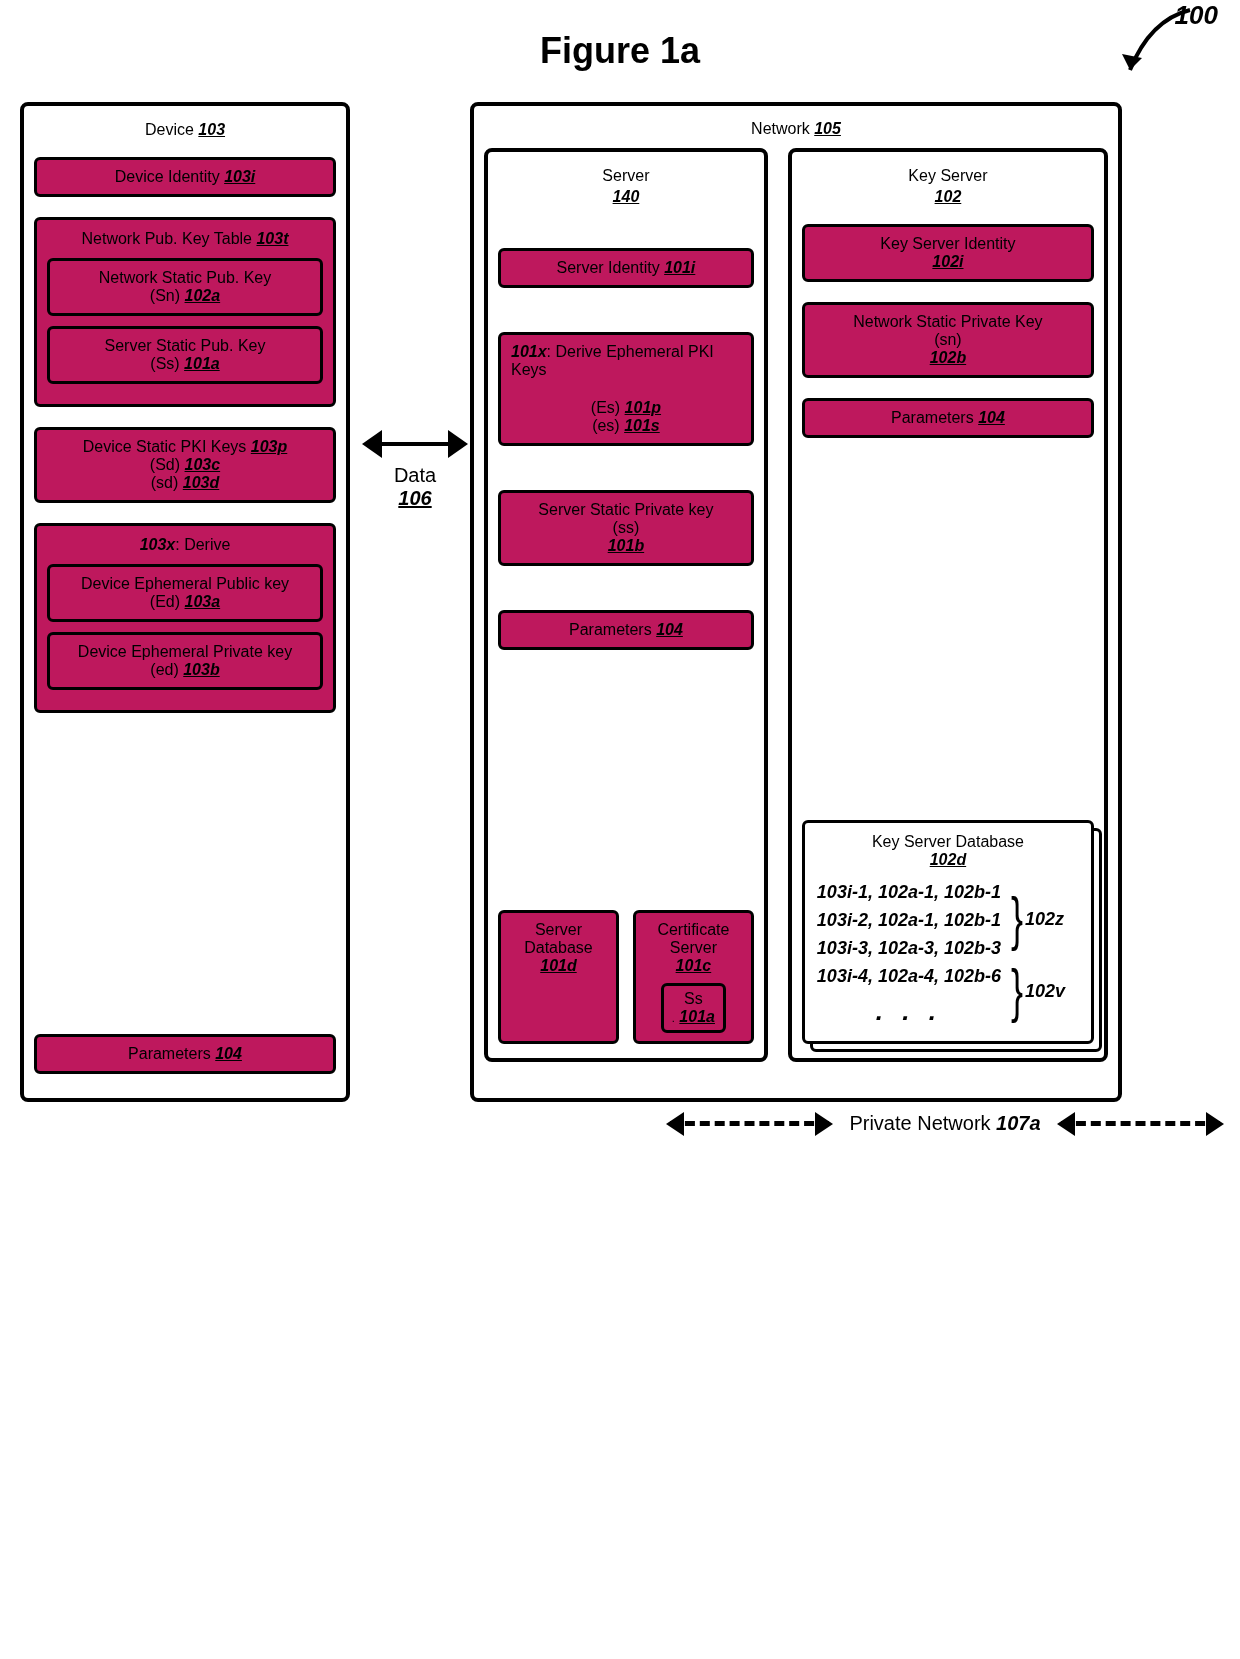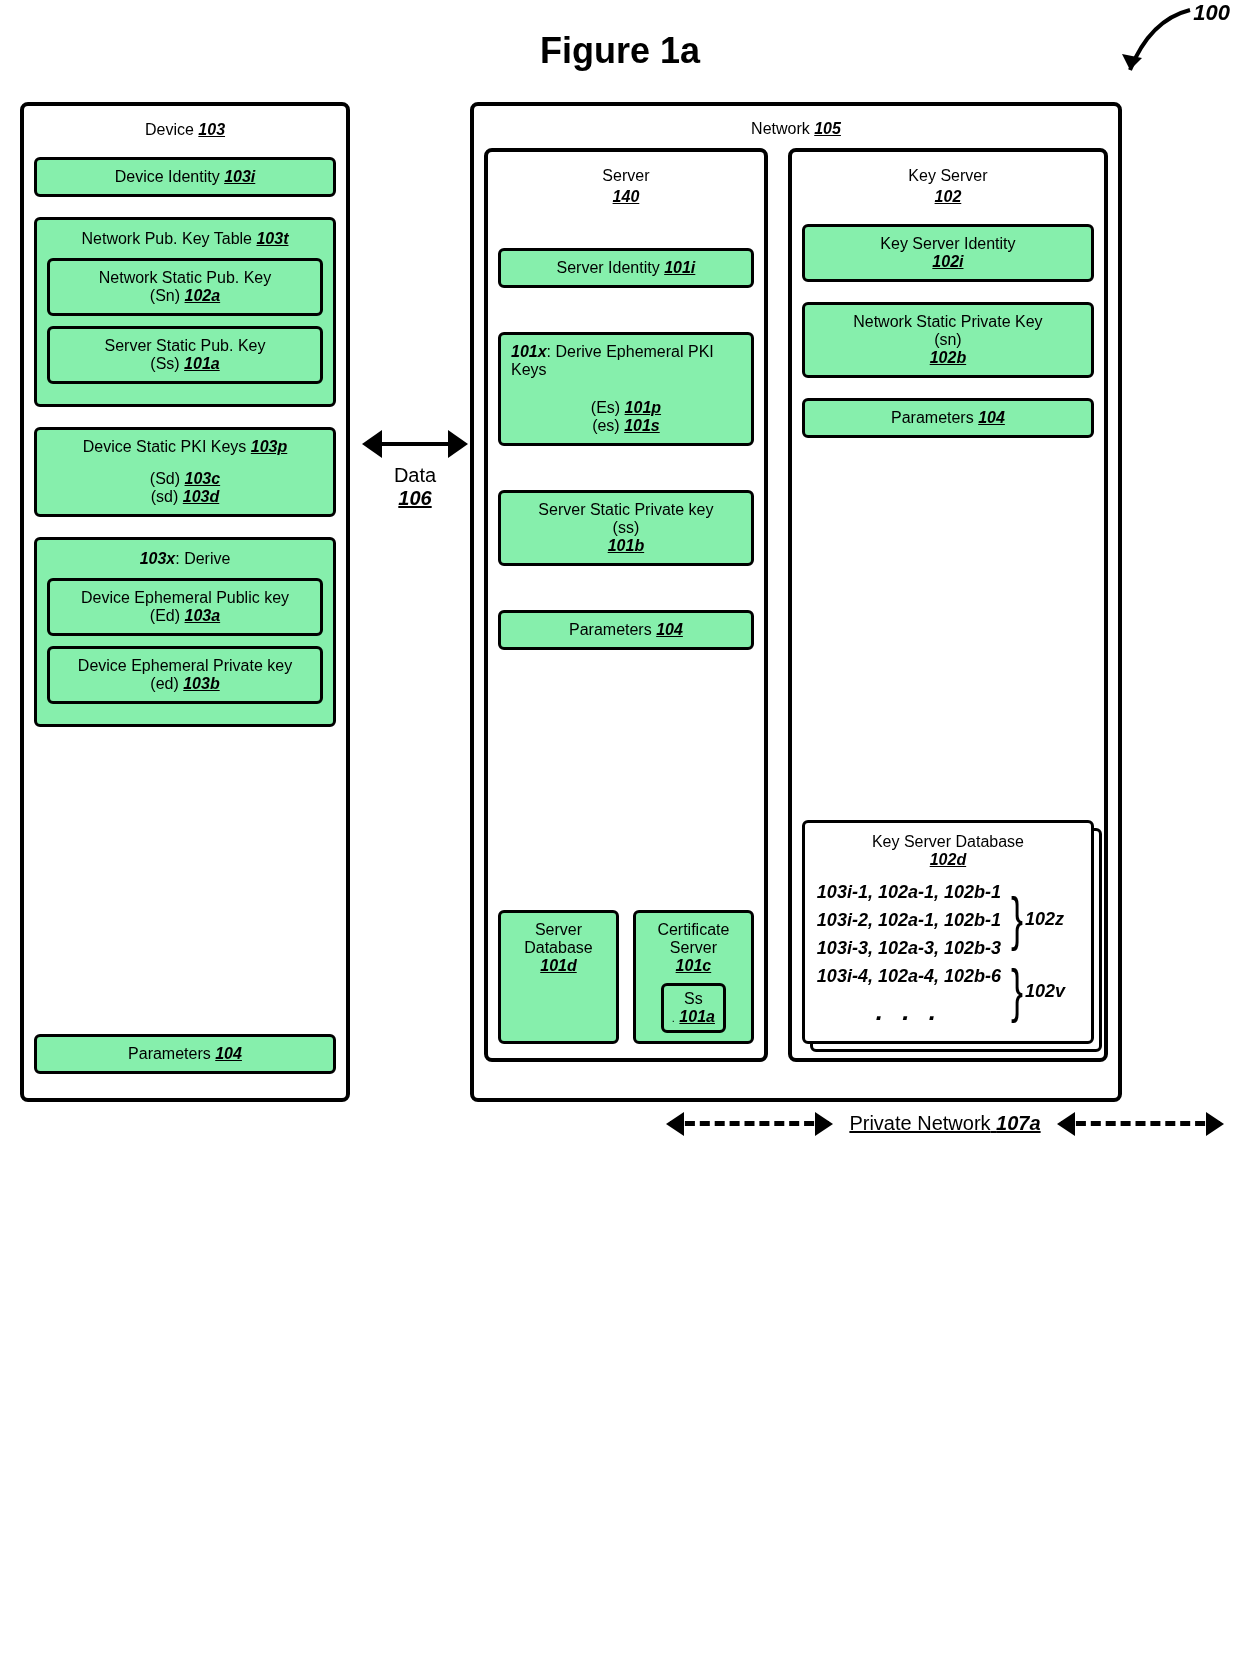--- a/index.html
+++ b/index.html
@@ -33,21 +33,21 @@
     padding: 14px 10px;
     box-sizing: border-box;
     background: #fff;
   }
   .inner {
     border: 3px solid #000;
     border-radius: 6px;
     padding: 8px 10px;
     margin: 10px 0;
     text-align: center;
-    background: #86efac;
+    background: #be185d;
   }
   .inner.left { text-align: left; }
   .hdr {
     text-align: center;
     line-height: 1.3;
     margin-bottom: 6px;
   }
   .bi { font-weight: bold; font-style: italic; }
   .ref { font-weight: bold; font-style: italic; text-decoration: underline; }
   .ref-nou { font-weight: bold; font-style: italic; }
@@ -163,21 +163,21 @@
     width: 0; height: 0;
     border-top: 12px solid transparent;
     border-bottom: 12px solid transparent;
     top: -14px;
   }
   .dashed .tri-l { left: -4px; border-right: 18px solid #000; }
   .dashed .tri-r { right: -4px; border-left: 18px solid #000; }
   .net-label { margin: 0 20px; white-space: nowrap; }
 
   .ip-row  { width: 800px; }
-  .pvt-row { width: 550px; margin-left: auto; text-decoration: underline; }
+  .pvt-row { width: 550px; margin-left: auto; }
 
   
   .db-stack { position:relative; margin-top:auto; }
   .db-shadow {
     position:absolute; top:8px; left:8px; right:-8px; bottom:-8px;
     border:3px solid #000; border-radius:6px; z-index:0; background:#fff;
   }
   .db-front {
     position:relative; z-index:1; border:3px solid #000; border-radius:6px;
     background:#fff; padding:10px 12px;
@@ -190,21 +190,21 @@
 
 <div class="page">
 
   <div class="fig-title">Figure 1a</div>
 
   <div class="curved">
     <svg width="120" height="90" viewBox="0 0 120 90">
       <path d="M80 10 Q 40 20 20 70" stroke="#000" stroke-width="4" fill="none"></path>
       <polygon points="20,70 12,54 32,58" fill="#000"></polygon>
     </svg>
-    <div style="position:absolute; top:0; right:0; font-size:22px;" class="bi">100</div>
+    <div style="position:absolute; top:0; right:12px; font-size:26px;" class="bi">100</div>
   </div>
 
   <div class="top-row">
 
     <div class="box device">
       <div class="hdr">
         <span>Device</span>
         <span class="ref">103</span>
       </div>
 
@@ -228,21 +228,21 @@
           <span>(Ss)</span>
           <span class="ref">101a</span>
         </div>
       </div>
 
       <div class="inner">
         <div>
           <span>Device Static PKI Keys</span>
           <span class="ref">103p</span>
         </div>
-        <div style="margin-top:14px;">
+        <div style="margin-top:0;">
           <span>(Sd)</span>
           <span class="ref">103c</span>
         </div>
         <div>
           <span>(sd)</span>
           <span class="ref">103d</span>
         </div>
       </div>
 
       <div class="inner left" style="padding:10px;">

